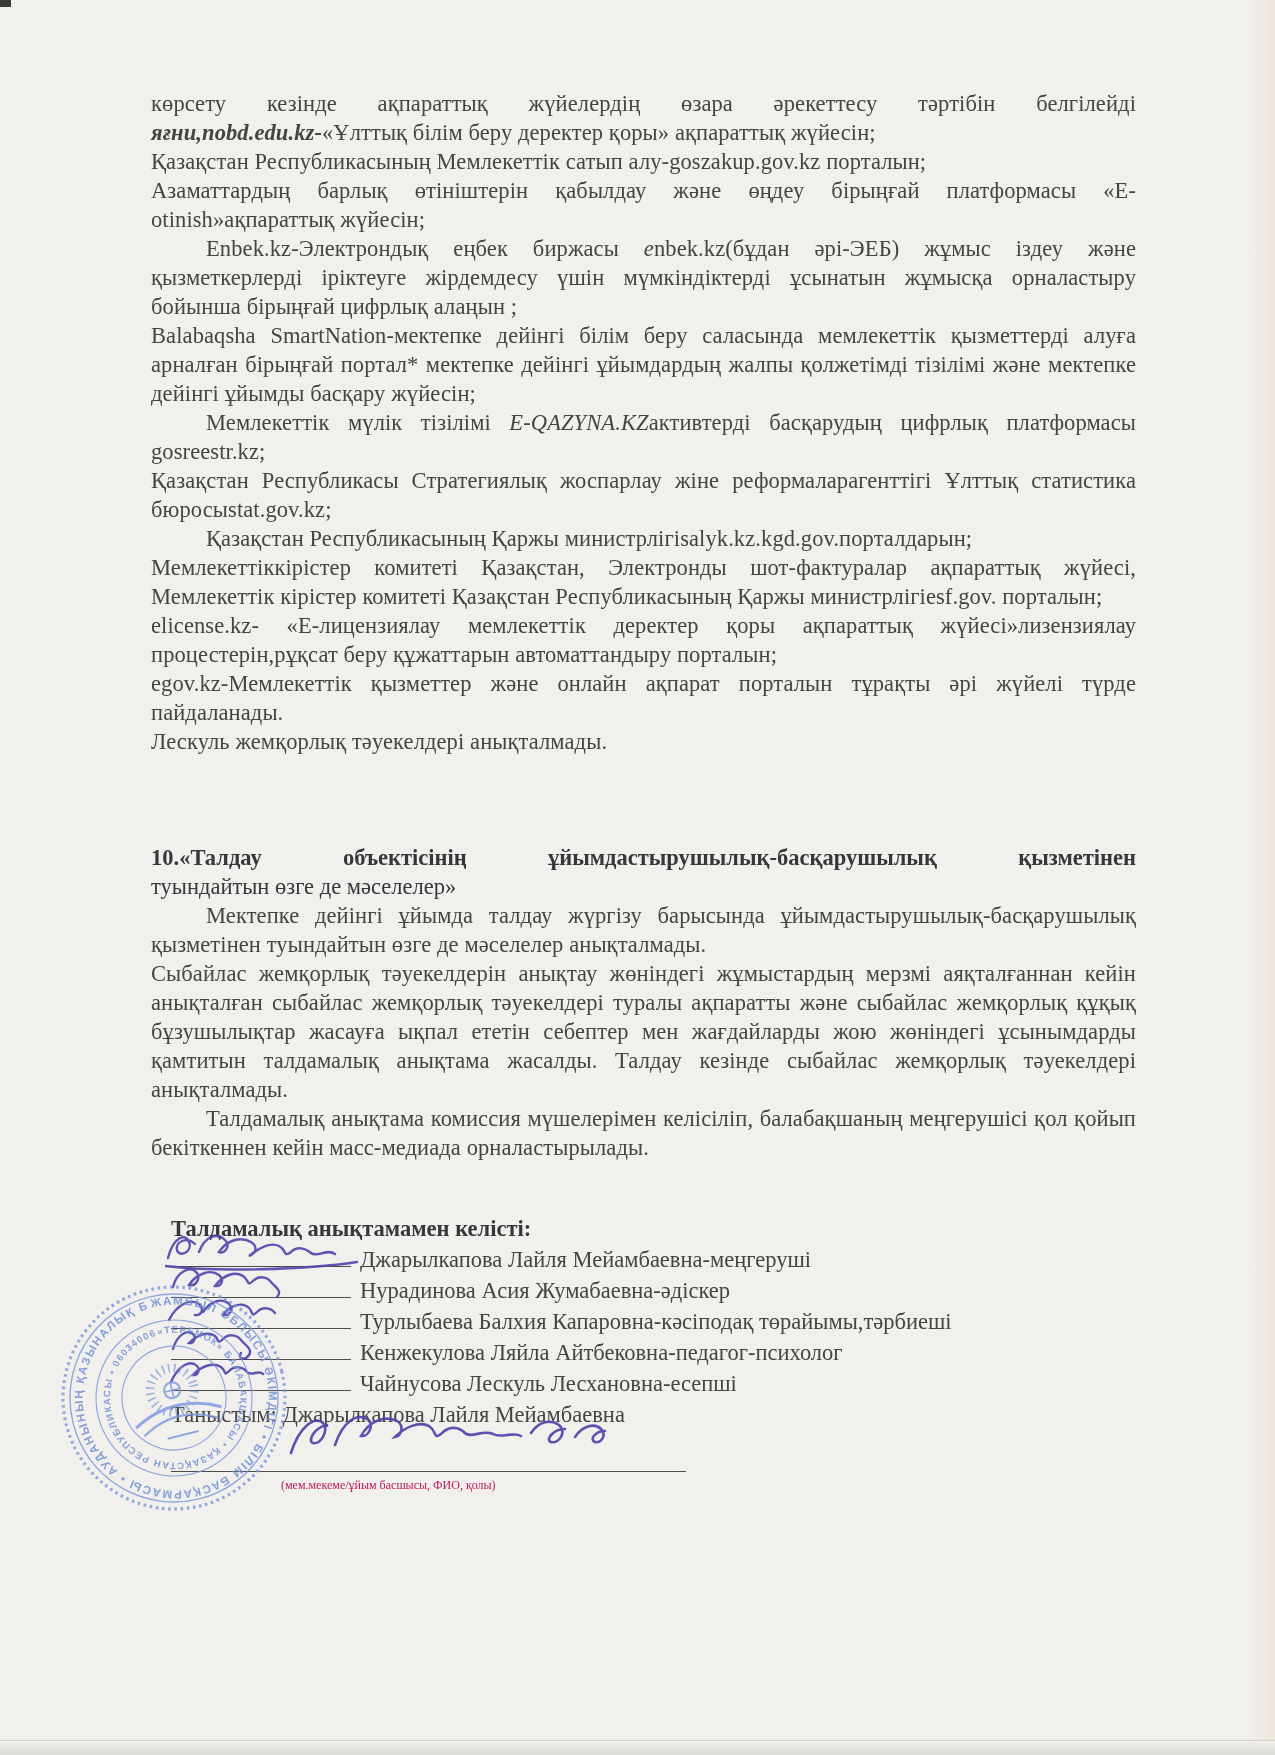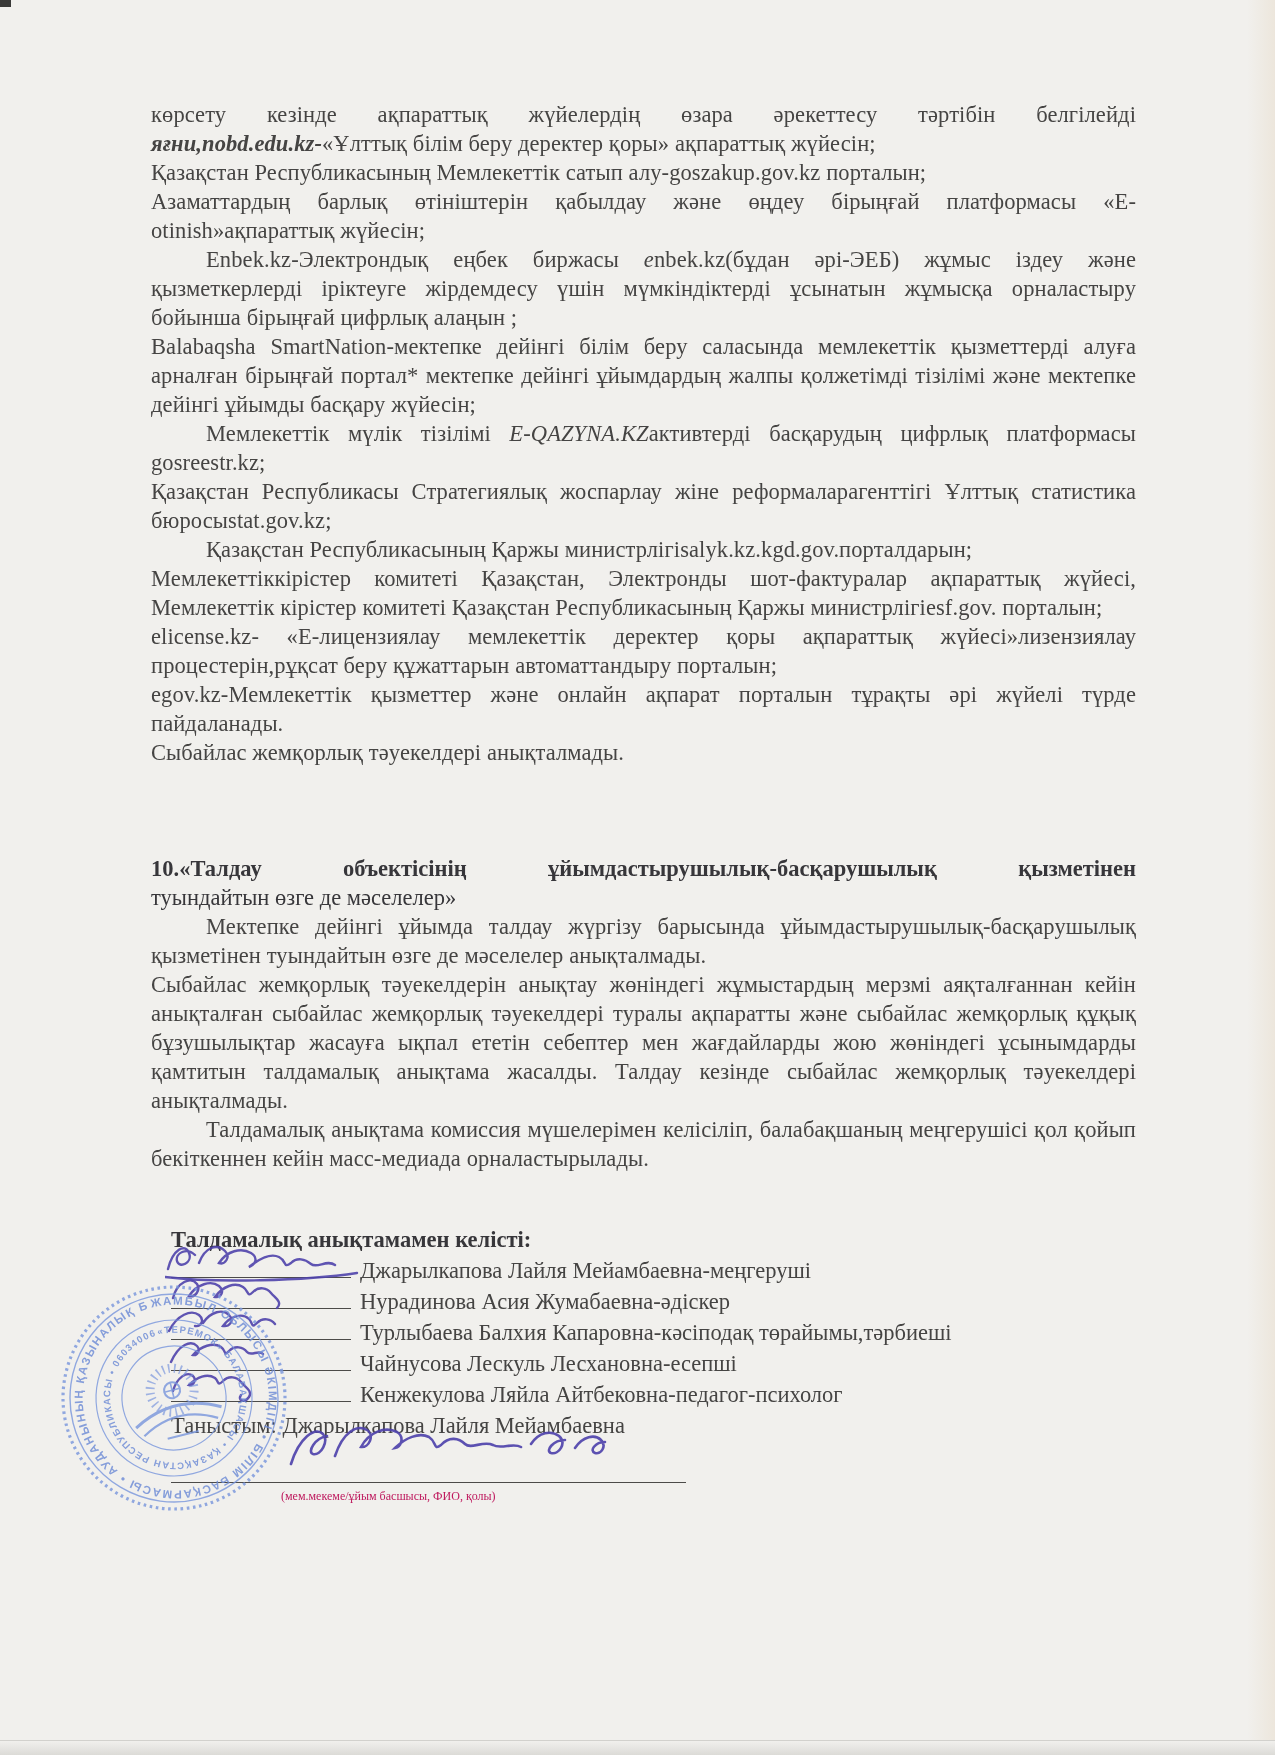--- a/index.html
+++ b/index.html
@@ -9,21 +9,21 @@
     background:#f1f0ed;
     overflow:hidden;
     font-family:"Liberation Serif","DejaVu Serif",serif;
     color:#454443;
   }
   .corner-nick{position:absolute;top:0;left:0;width:11px;height:7px;background:#3a3a38;}
   .edge-right{position:absolute;top:0;right:0;width:28px;height:100%;
     background:linear-gradient(to right, rgba(240,236,228,0), rgba(236,229,218,.9));}
   .edge-bottom{position:absolute;bottom:0;left:0;width:100%;height:14px;
     background:linear-gradient(#f1f0ed,#dcdbd7);border-top:1px solid #d2d1cd;}
-  .content{position:absolute;left:151px;top:100px;width:985px;}
+  .content{position:absolute;left:151px;top:89px;width:985px;}
   p.para{margin:0;font-size:22.5px;line-height:29px;text-align:justify;letter-spacing:.1px;}
   p.para span.bi{font-weight:bold;font-style:italic;}
   p.para span.i{font-style:italic;}
   .indent{text-indent:55px;}
   .sec10{margin-top:87px;}
   .sec10 .h-line1{font-weight:bold;color:#37363a;font-size:22.5px;line-height:29px;
     text-align:justify;text-align-last:justify;}
   .sec10 .h-line2{font-weight:normal;color:#37363a;font-size:22.5px;line-height:29px;}
   .signing{margin-top:52px;position:relative;margin-left:20px;}
   .closing-title{font-weight:bold;color:#37363a;font-size:22.5px;line-height:29px;margin:0;}
@@ -54,21 +54,21 @@
         <p class="para"><span>Қазақстан Республикасының Мемлекеттік сатып алу-goszakup.gov.kz порталын;</span></p>
         <p class="para"><span>Азаматтардың барлық өтініштерін қабылдау және өңдеу бірыңғай платформасы «E-otinish»ақпараттық жүйесін;</span></p>
         <p class="para indent"><span>Enbek.kz-Электрондық еңбек биржасы </span><span class="i">e</span><span>nbek.kz(бұдан әрі-ЭЕБ) жұмыс іздеу және қызметкерлерді іріктеуге жірдемдесу үшін мүмкіндіктерді ұсынатын жұмысқа орналастыру бойынша бірыңғай цифрлық алаңын ;</span></p>
         <p class="para"><span>Balabaqsha SmartNation-мектепке дейінгі білім беру саласында мемлекеттік қызметтерді алуға арналған бірыңғай портал* мектепке дейінгі ұйымдардың жалпы қолжетімді тізілімі және мектепке дейінгі ұйымды басқару жүйесін;</span></p>
         <p class="para indent"><span>Мемлекеттік мүлік тізілімі </span><span class="i">E-QAZYNA.KZ</span><span>активтерді басқарудың цифрлық платформасы gosreestr.kz;</span></p>
         <p class="para"><span>Қазақстан Республикасы Стратегиялық жоспарлау жіне реформаларагенттігі Ұлттық статистика бюросыstat.gov.kz;</span></p>
         <p class="para indent"><span>Қазақстан Республикасының Қаржы министрлігіsalyk.kz.kgd.gov.порталдарын;</span></p>
         <p class="para"><span>Мемлекеттіккірістер комитеті Қазақстан, Электронды шот-фактуралар ақпараттық жүйесі, Мемлекеттік кірістер комитеті Қазақстан Республикасының Қаржы министрлігіesf.gov. порталын;</span></p>
         <p class="para"><span>elicense.kz- «Е-лицензиялау мемлекеттік деректер қоры ақпараттық жүйесі»лизензиялау процестерін,рұқсат беру құжаттарын автоматтандыру порталын;</span></p>
         <p class="para"><span>egov.kz-Мемлекеттік қызметтер және онлайн ақпарат порталын тұрақты әрі жүйелі түрде пайдаланады.</span></p>
-        <p class="para"><span>Сыбайлас жемқорлық тәуекелдері анықталмады.</span></p>
+        <p class="para"><span>Лескуль жемқорлық тәуекелдері анықталмады.</span></p>
       </div>
 
     <div class="sec10">
       <div class="h-line1">10.«Талдау объектісінің ұйымдастырушылық-басқарушылық қызметінен</div>
       <div class="h-line2">туындайтын өзге де мәселелер»</div>
       <div id="sec10-paras">
           <p class="para indent"><span>Мектепке дейінгі ұйымда талдау жүргізу барысында ұйымдастырушылық-басқарушылық қызметінен туындайтын өзге де мәселелер анықталмады.</span></p>
           <p class="para"><span>Сыбайлас жемқорлық тәуекелдерін анықтау жөніндегі жұмыстардың мерзмі аяқталғаннан кейін анықталған сыбайлас жемқорлық тәуекелдері туралы ақпаратты және сыбайлас жемқорлық құқық бұзушылықтар жасауға ықпал ететін себептер мен жағдайларды жою жөніндегі ұсынымдарды қамтитын талдамалық анықтама жасалды. Талдау кезінде сыбайлас жемқорлық тәуекелдері анықталмады.</span></p>
           <p class="para indent"><span>Талдамалық анықтама комиссия мүшелерімен келісіліп, балабақшаның меңгерушісі қол қойып бекіткеннен кейін масс-медиада орналастырылады.</span></p>
         </div>
@@ -81,25 +81,25 @@
           <div class="sig-row"><svg class="sig-ink" width="210" height="48" viewBox="0 0 210 48">
               <path d="M3,30 C8,10 20,4 24,14 C28,24 14,30 12,22 C10,14 22,8 30,16 M34,24 C40,8 52,4 60,12 C66,18 60,26 54,24 C62,12 76,8 86,14 C94,19 90,26 84,28 C94,20 106,14 114,18 C122,22 118,30 126,24 C132,18 140,20 146,25 C152,30 162,20 170,26 M0,38 C50,44 140,42 192,34" fill="none" stroke="#4f43ab" stroke-width="2.4" stroke-linecap="round" opacity="0.9"></path>
             </svg><span class="sig-line"></span><span>Джарылкапова Лайля Мейамбаевна-меңгеруші</span></div>
           <div class="sig-row"><svg class="sig-ink" width="210" height="48" viewBox="0 0 210 48">
               <path d="M8,28 C12,12 26,6 32,14 C36,20 30,28 24,26 C32,14 46,10 54,16 C60,21 56,28 50,27 C58,16 70,12 78,17 C84,21 82,28 88,22 C94,16 102,18 106,23 C110,28 118,32 112,38" fill="none" stroke="#4f43ab" stroke-width="2.4" stroke-linecap="round" opacity="0.9"></path>
             </svg><span class="sig-line"></span><span>Нурадинова Асия Жумабаевна-әдіскер</span></div>
           <div class="sig-row"><svg class="sig-ink" width="210" height="48" viewBox="0 0 210 48">
               <path d="M4,30 C12,14 26,8 34,14 C40,19 36,26 30,25 M38,22 C46,10 58,8 64,14 C70,20 64,26 58,25 C66,14 78,12 84,18 C88,22 86,28 92,22 C98,16 106,18 110,23" fill="none" stroke="#4f43ab" stroke-width="2.4" stroke-linecap="round" opacity="0.9"></path>
             </svg><span class="sig-line"></span><span>Турлыбаева Балхия Капаровна-кәсіподақ төрайымы,тәрбиеші</span></div>
           <div class="sig-row"><svg class="sig-ink" width="210" height="48" viewBox="0 0 210 48">
+              <path d="M8,28 C12,14 22,8 28,13 C32,17 28,23 24,22 C32,14 42,10 50,15 C54,18 52,24 58,18 C64,12 72,14 76,19 C80,24 88,28 84,34 C80,40 72,38 76,32" fill="none" stroke="#4f43ab" stroke-width="2.4" stroke-linecap="round" opacity="0.9"></path>
+            </svg><span class="sig-line"></span><span>Кенжекулова Ляйла Айтбековна-педагог-психолог</span></div>
+          <div class="sig-row"><svg class="sig-ink" width="210" height="48" viewBox="0 0 210 48">
               <path d="M6,30 C14,12 26,8 32,14 C36,18 32,24 28,23 C36,14 48,10 56,15 C62,19 58,25 64,19 C70,13 78,15 82,20 C86,25 94,17 98,22" fill="none" stroke="#4f43ab" stroke-width="2.4" stroke-linecap="round" opacity="0.9"></path>
             </svg><span class="sig-line"></span><span>Чайнусова Лескуль Лесхановна-есепші</span></div>
-          <div class="sig-row"><svg class="sig-ink" width="210" height="48" viewBox="0 0 210 48">
-              <path d="M8,28 C12,14 22,8 28,13 C32,17 28,23 24,22 C32,14 42,10 50,15 C54,18 52,24 58,18 C64,12 72,14 76,19 C80,24 88,28 84,34 C80,40 72,38 76,32" fill="none" stroke="#4f43ab" stroke-width="2.4" stroke-linecap="round" opacity="0.9"></path>
-            </svg><span class="sig-line"></span><span>Кенжекулова Ляйла Айтбековна-педагог-психолог</span></div>
         </div>
 
       <div class="ack-row">Таныстым: Джарылкапова Лайля Мейамбаевна</div>
 
       <div class="final-line">
         <svg class="final-ink" width="470" height="80" viewBox="0 0 470 80">
           <g fill="none" stroke="#4f43ab" stroke-width="2.6" stroke-linecap="round" opacity="0.92">
             <path d="M8,52 C16,26 32,14 40,22 C46,29 38,44 30,42 C24,40 32,26 44,24 M52,44 C60,20 74,12 84,18 C92,23 86,36 78,35 C86,20 102,14 114,20 C122,25 118,35 112,36 C122,26 136,20 146,25 C154,30 150,39 158,33 C166,24 176,26 182,32 C188,38 200,28 210,33 C218,38 230,30 238,35 M248,32 C256,20 268,18 276,24 C284,31 276,43 268,41 C262,39 270,28 282,28 M292,36 C300,24 312,22 318,28 C324,34 318,43 312,41 C306,39 312,30 322,30"></path>
           </g>
         </svg>

